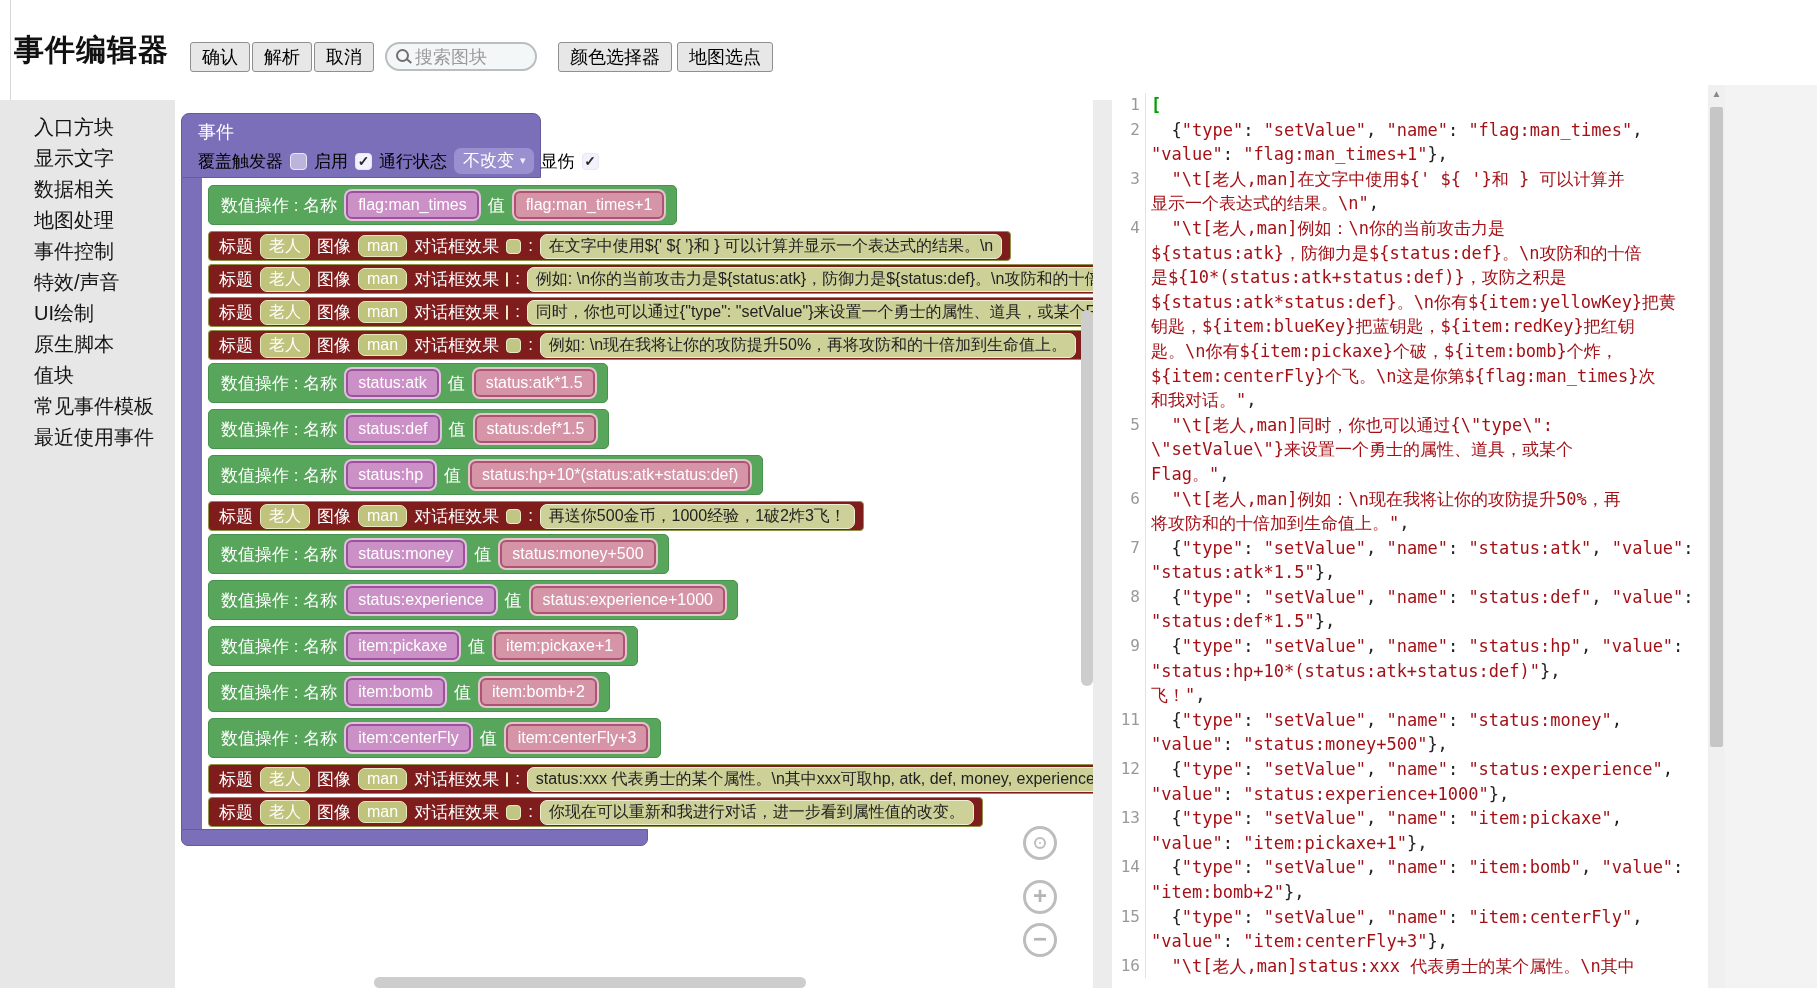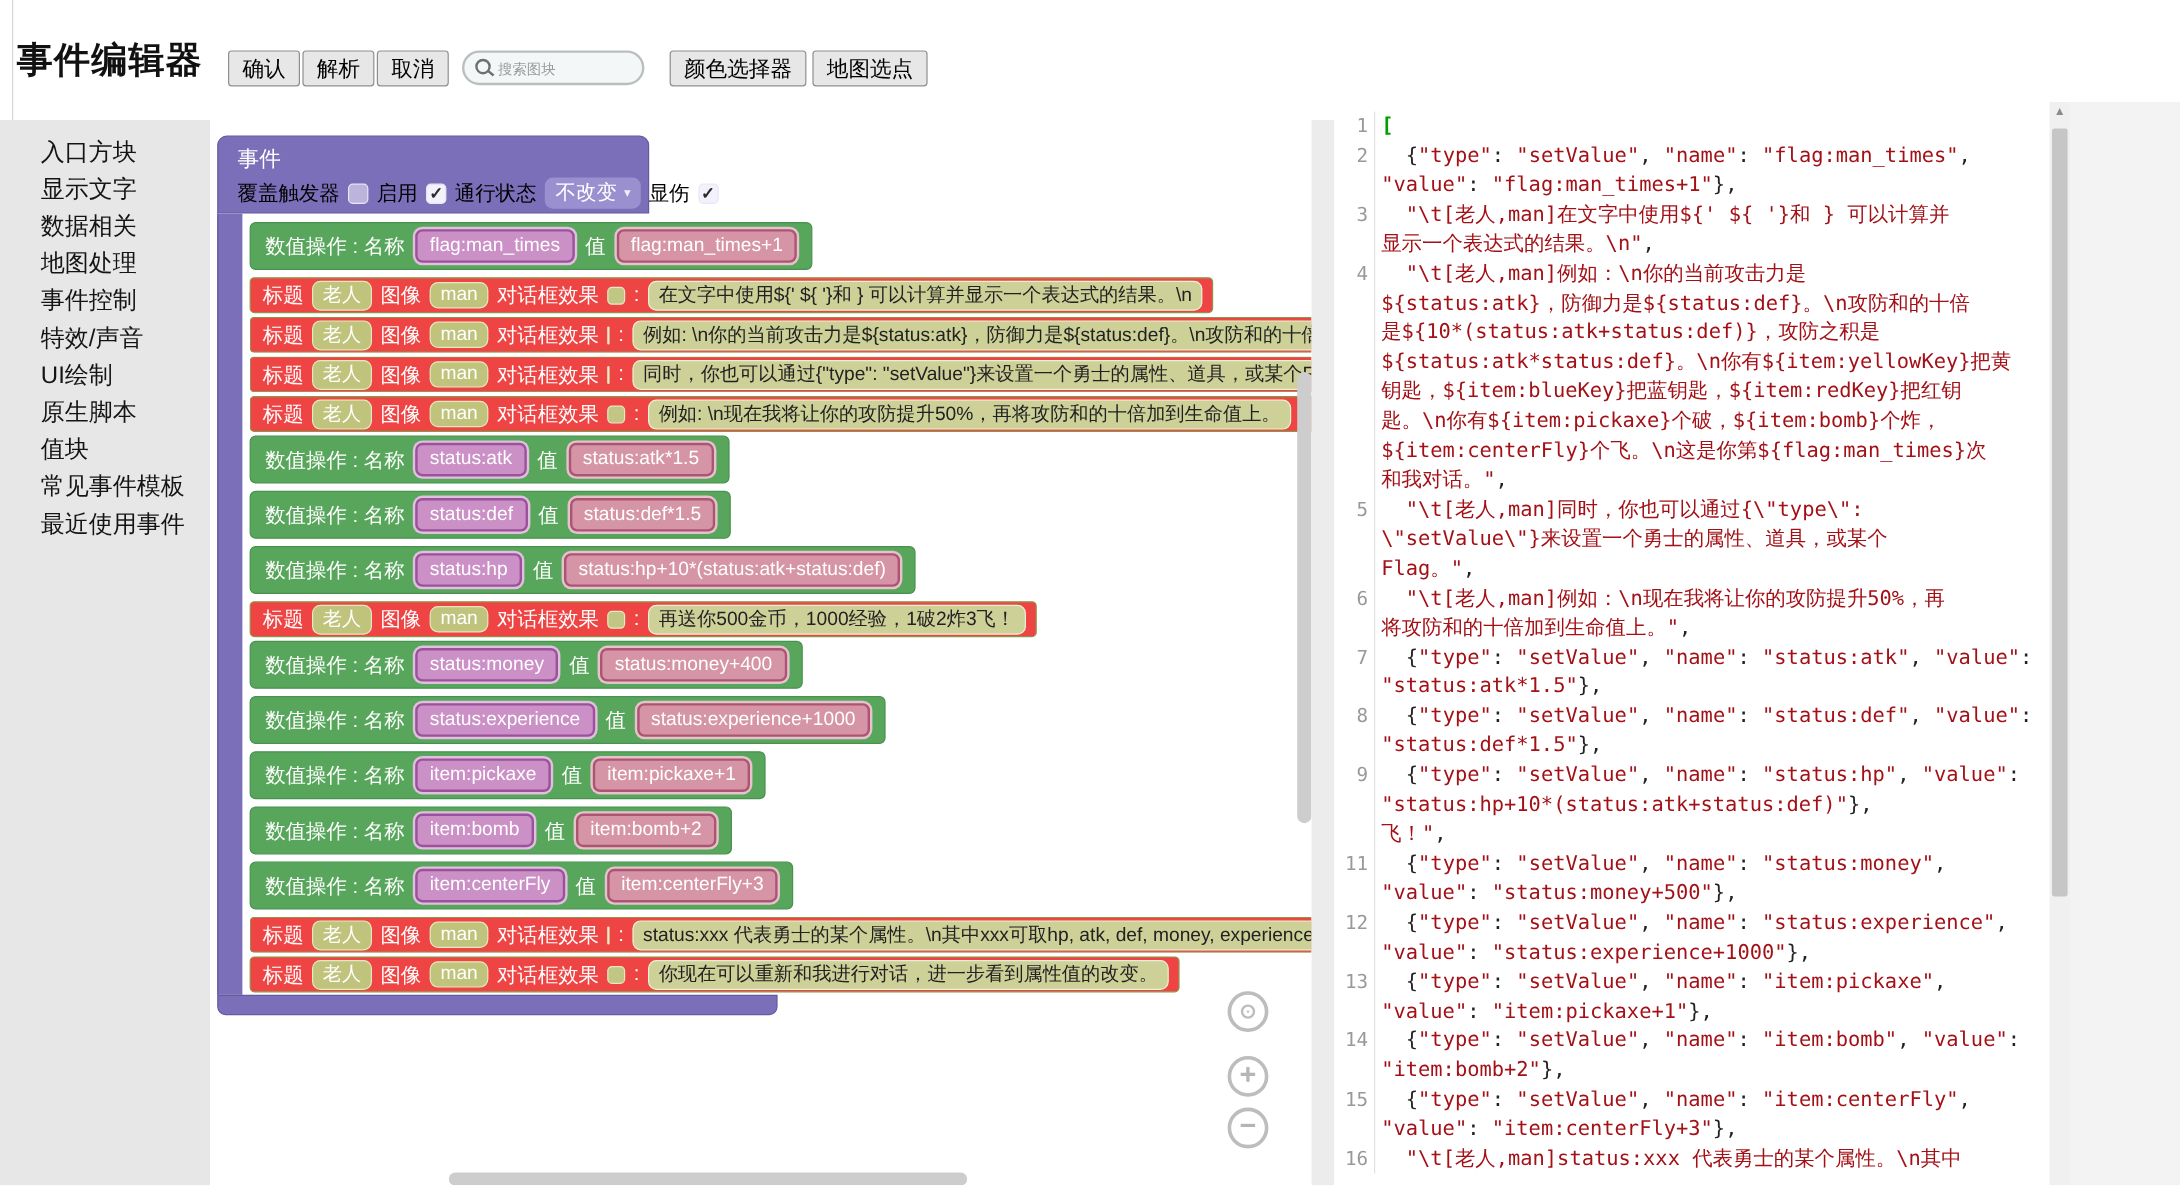--- a/index.html
+++ b/index.html
@@ -12,21 +12,21 @@
   .title{position:absolute;left:14px;top:30px;font-size:30px;font-weight:bold;letter-spacing:1px;}
   .tbtn{position:absolute;top:42px;height:30px;background:#e7e7e7;border:1px solid #8f8f8f;
         border-radius:3px;font-size:18px;font-family:"Liberation Sans",sans-serif;
         padding:0 11px;line-height:28px;text-align:center;box-sizing:border-box;}
   .searchwrap{position:absolute;left:385px;top:42px;width:152px;height:29px;border:2px solid #b9bfbf;
         border-radius:15px;background:#f4f7f7;box-sizing:border-box;}
   .mag{position:absolute;left:9px;top:5px;width:9px;height:9px;border:2px solid #6f6f6f;border-radius:50%;}
   .mag:after{content:"";position:absolute;left:8px;top:9px;width:6px;height:2px;background:#6f6f6f;
         transform:rotate(40deg);}
   .searchwrap input{position:absolute;left:26px;top:2px;width:115px;height:21px;border:none;outline:none;
-        background:transparent;font-size:12px;color:#333;font-family:"Liberation Sans",sans-serif;}
+        background:transparent;font-size:18px;color:#333;font-family:"Liberation Sans",sans-serif;}
   .searchwrap input::placeholder{color:#9b9b9b;}
 
   
   .sidebar{position:absolute;left:0;top:100px;width:175px;height:888px;background:#e7e7e7;
         padding-top:12px;box-sizing:border-box;}
   .cat{padding-left:34px;height:31px;line-height:31px;font-size:20px;color:#141414;cursor:pointer;}
 
   
   .workspace{position:absolute;left:175px;top:100px;width:918px;height:888px;background:#fff;overflow:hidden;}
   .p-head{position:absolute;left:6px;top:13px;width:360px;height:65px;background:#7b6fb9;
@@ -42,21 +42,21 @@
   .ddl .arr{font-size:11px;color:#efeffb;}
   .p-spine{position:absolute;left:6px;top:78px;width:21px;height:651px;background:#7b6fb9;
         border-left:1px solid #645a9d;box-sizing:border-box;}
   .p-bottom{position:absolute;left:6px;top:729px;width:467px;height:17px;background:#7b6fb9;
         border:1px solid #645a9d;border-radius:0 0 7px 7px;box-sizing:border-box;}
 
   .rows{position:absolute;left:33px;top:0;width:885px;height:746px;}
   .brow{position:absolute;display:flex;align-items:center;box-sizing:border-box;white-space:nowrap;}
   .brow.green{height:40px;background:#57a65b;border:1px solid #49914e;border-radius:5px;
         padding:0 12px 0 12px;gap:9px;}
-  .brow.olive{height:30px;background:#ef4444;border:1px solid #90944a;border-radius:4px;
+  .brow.olive{height:30px;background:#7f1d1d;border:1px solid #90944a;border-radius:4px;
         padding:0 8px 0 10px;gap:7px;}
   .brow.clip{width:885px;overflow:hidden;border-right:none;border-radius:4px 0 0 4px;}
   .blbl{color:#fff;font-size:17px;}
   .fld{display:inline-block;border-radius:6px;font-size:16px;color:#fff;padding:3px 10px;
         box-sizing:border-box;position:relative;}
   .fld.name{background:#cb90c6;border:2px solid #9b519b;box-shadow:0 0 0 2px #dfc0dd;}
   .fld.value{background:#d595a7;border:2px solid #ad5472;box-shadow:0 0 0 2px #e5c3cd;}
   .fld.small{background:#bfc37c;border:1.5px solid #e6e9bf;color:#fff;padding:1px 8px;border-radius:7px;}
   .fld.big{background:#cdd198;border:1.5px solid #eef0d6;color:#222;padding:1px 8px;border-radius:7px;}
   .chk.olive{width:15px;height:15px;background:#c2c685;border:1.5px solid #e7eac4;border-radius:4px;}
@@ -215,21 +215,21 @@
           <span class="fld small">man</span>
           <span class="blbl">对话框效果</span>
           <span class="chk olive"></span>
           <span class="blbl">:</span>
           <span class="fld big">再送你500金币，1000经验，1破2炸3飞！</span>
         </div>
         <div class="brow green" style="top: 434px;">
           <span class="blbl">数值操作 : 名称</span>
           <span class="fld name">status:money</span>
           <span class="blbl">值</span>
-          <span class="fld value">status:money+400</span>
+          <span class="fld value">status:money+500</span>
         </div>
         <div class="brow green" style="top: 480px;">
           <span class="blbl">数值操作 : 名称</span>
           <span class="fld name">status:experience</span>
           <span class="blbl">值</span>
           <span class="fld value">status:experience+1000</span>
         </div>
         <div class="brow green" style="top: 526px;">
           <span class="blbl">数值操作 : 名称</span>
           <span class="fld name">item:pickaxe</span>

